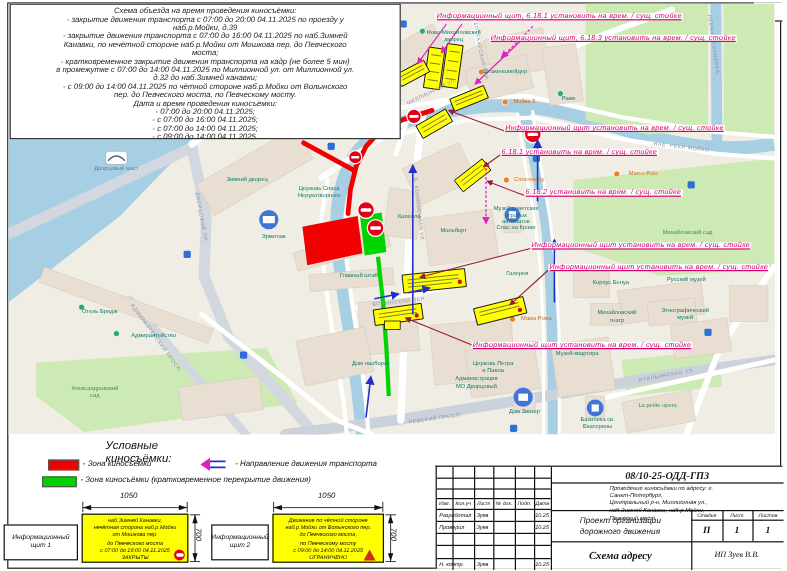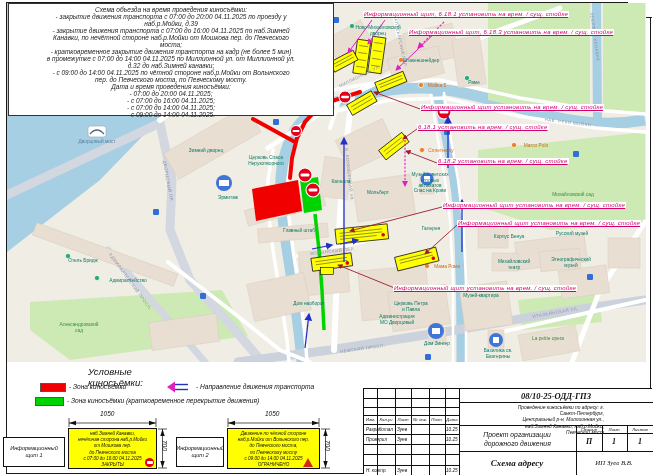--- a/index.html
+++ b/index.html
@@ -35,21 +35,21 @@
   .noentry-ic{position:absolute;width:9px;height:9px;border-radius:50%;background:#e2001a;}
   .noentry-ic div{position:absolute;left:1.5px;top:3.4px;width:6px;height:2.2px;background:#fff;border-radius:1px;}
   .warn-ic{position:absolute;width:0;height:0;border-left:5px solid transparent;
            border-right:5px solid transparent;border-bottom:9px solid #d22a1a;}
   
   .tb{position:absolute;left:363px;top:388px;width:289px;height:86px;border-top:1.3px solid #111;
       border-left:1.3px solid #111;box-sizing:border-box;background:#fff;z-index:30;}
   .hl{position:absolute;background:#111;height:1px;}
   .vl{position:absolute;background:#111;width:1px;}
   .tb-t{position:absolute;font:italic 4.3px "Liberation Sans",sans-serif;color:#111;white-space:nowrap;}
-  .tb-c{text-align:right;transform:translate(-50%,0);}
+  .tb-c{text-align:left;transform:translate(-50%,0);}
 </style>
 </head>
 <body>
 
 <div class="sheet">
 
   <svg width="656" height="476" style="position:absolute;left:0;top:0;z-index:5">
     <defs>
       <clipPath id="mapclip">
           <rect x="7" y="3" width="639" height="359"></rect>

